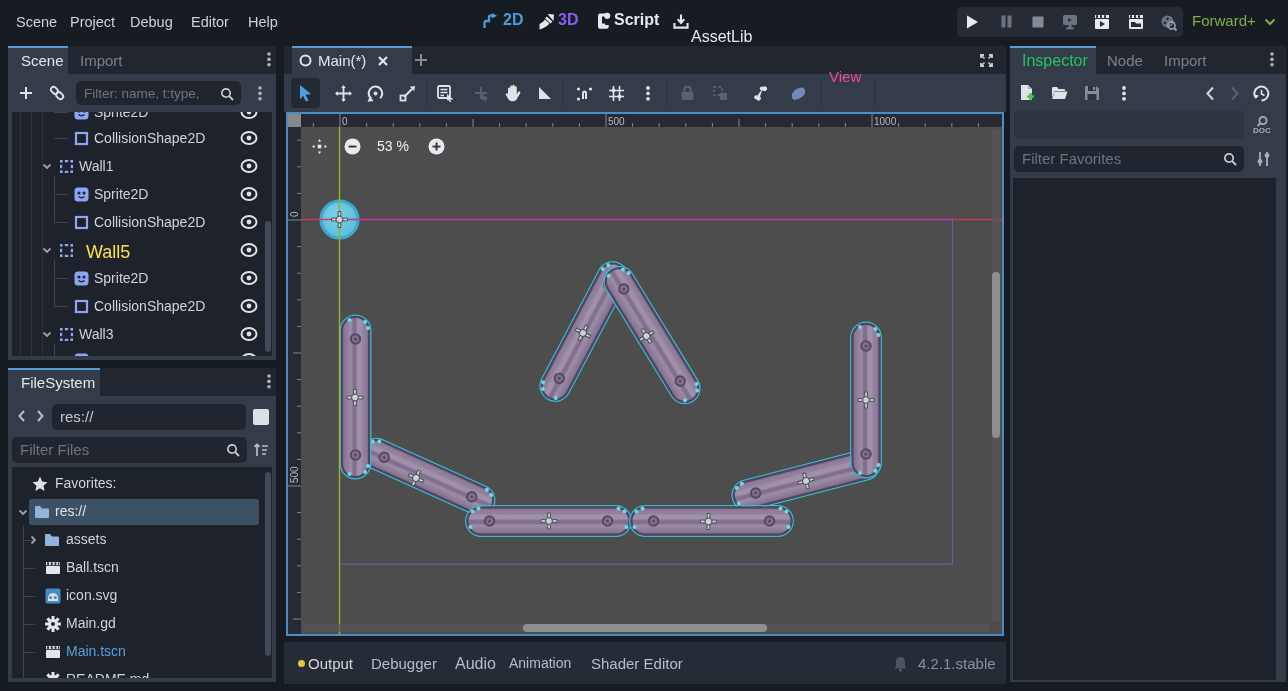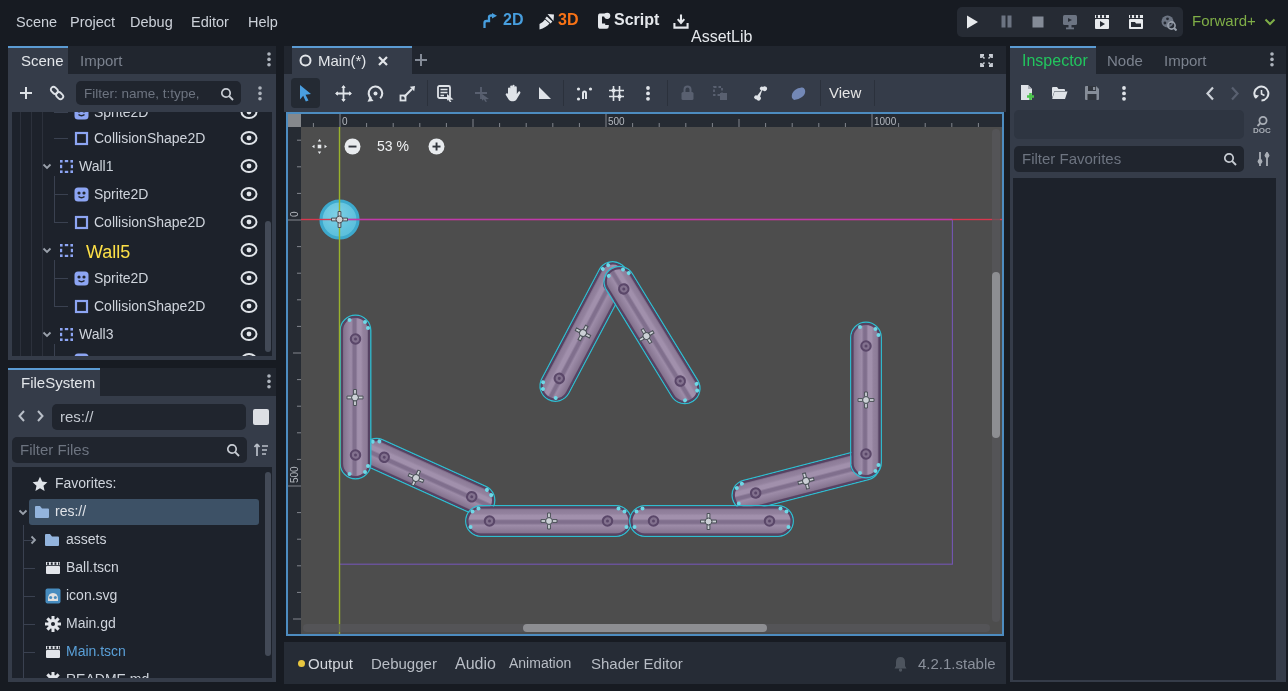--- a/index.html
+++ b/index.html
@@ -16,21 +16,21 @@
 <svg class="abs" style="left:482px;top:13px" width="18" height="18" viewBox="0 0 18 18">
 <path d="M2.5 15 L2.5 10 Q2.5 8 4.5 8 L7 8 L7 4 Q7 2.5 9 2.5 L11 2.5" fill="none" stroke="#479ede" stroke-width="2.3"></path>
 <path d="M10 0 L15 2.8 L10 5.6 Z" fill="#479ede"></path>
   </svg>
 <div class="txt" style="left:503px;top:11px;font-size:16px;font-weight:bold;color:#479ede">2D</div>
 <svg class="abs" style="left:538px;top:13px" width="18" height="18" viewBox="0 0 18 18">
 <path d="M1.5 16.5 L1.5 11 Q5 9.5 7 6.5 L11.5 10.5 Q8 14.5 1.5 16.5 Z" fill="#e4e7eb"></path>
 <path d="M8 4.5 L13.5 9.5" stroke="#e4e7eb" stroke-width="2.4"></path>
 <path d="M9.5 1 L16 1.5 L15.5 8 Z" fill="#e4e7eb"></path>
   </svg>
-<div class="txt" style="left:558px;top:11px;font-size:16px;font-weight:bold;color:#f97316">3D</div>
+<div class="txt" style="left:558px;top:11px;font-size:16px;font-weight:bold;color:#8b5cf6">3D</div>
 <svg class="abs" style="left:594px;top:12px" width="18" height="19" viewBox="0 0 18 19">
 <path d="M5.5 1.5 L13 1.5 Q15.5 1.5 15.5 4 L15.5 5.5 L11.5 5.5 L11.5 4.5 L8 4.5 L8 14 L4 14 L4 4 Q4 1.5 5.5 1.5 Z" fill="#e4e7eb"></path>
 <circle cx="13.2" cy="3.8" r="2.3" fill="none" stroke="#e4e7eb" stroke-width="1.6"></circle>
 <path d="M2.5 11 L5.5 11 Q4 11 4 13 L4 15 Q4 17 6 17 L12 17 Q14.5 17 14.5 14.5 L14.5 13 L11 13 L11 14 L8 14" fill="none" stroke="#e4e7eb" stroke-width="0"></path>
 <path d="M4 11.5 L4 14.2 Q4 16.8 6.5 16.8 L12.5 16.8 Q14.8 16.8 14.8 14.2 L14.8 13 L11.2 13 L11.2 11.5 Z" fill="#e4e7eb"></path>
   </svg>
 <div class="txt" style="left:614px;top:11px;font-size:16px;font-weight:bold;color:#e4e7eb">Script</div>
 <svg class="abs" style="left:673px;top:13px" width="16" height="17" viewBox="0 0 17 17">
 <path d="M8.5 1 L8.5 9 M5 6 L8.5 10 L12 6" fill="none" stroke="#e4e7eb" stroke-width="2.2"></path>
 <path d="M1.5 10 L1.5 15 L15.5 15 L15.5 10" fill="none" stroke="#e4e7eb" stroke-width="2.2"></path>
@@ -443,21 +443,21 @@
 <path d="M7.3 4.2 L10.8 13 L7.8 13.8 Z" fill="#dfe3e8"></path>
 <circle cx="10.5" cy="14.6" r="2.4" fill="#dfe3e8"></circle>
       <circle cx="8 " cy="15.4" r="2" fill="#dfe3e8"></circle>
     </g>
   </svg>
 <svg class="abs" style="left:790px;top:85px" width="17" height="17" viewBox="0 0 17 17">
 <path d="M2 13 Q1 8 5 5 Q9 2 13 3 L15 5 Q16 9 12 12 Q8 15 4 15 Z" fill="#7388b6"></path>
 <circle cx="12" cy="5" r="2.6" fill="#7388b6"></circle>
   </svg>
 <div class="abs" style="left:820px;top:80px;width:1px;height:26px;background:#2b313c"></div>
-<div class="txt" style="left:829px;top:84px;font-size:15px;color:#e5e5e5">View</div>
+<div class="txt" style="left:829px;top:68px;font-size:15px;color:#ec4899">View</div>
 <div class="abs" style="left:874px;top:80px;width:1px;height:26px;background:#2b313c"></div>
 <div class="abs" style="left:286px;top:112px;width:718px;height:524px;border:2px solid #4d8cc0;background:#21262f"></div>
 <div class="abs" style="left:288px;top:114px;width:13px;height:13px;background:#85888c"></div>
 <div class="abs" style="left:301px;top:114px;width:701px;height:13px;background:#262b33"></div>
 <div class="abs" style="left:288px;top:127px;width:13px;height:507px;background:#262b33"></div>
 <svg class="abs" style="left:301px;top:114px" width="701" height="13" viewBox="0 0 701 13">
     <rect x="11.9" y="9" width="1" height="4" fill="#82868d"></rect>
     <rect x="38.5" y="0" width="1" height="13" fill="#82868d"></rect>
     <rect x="65.1" y="9" width="1" height="4" fill="#82868d"></rect>
     <rect x="91.7" y="9" width="1" height="4" fill="#82868d"></rect>

